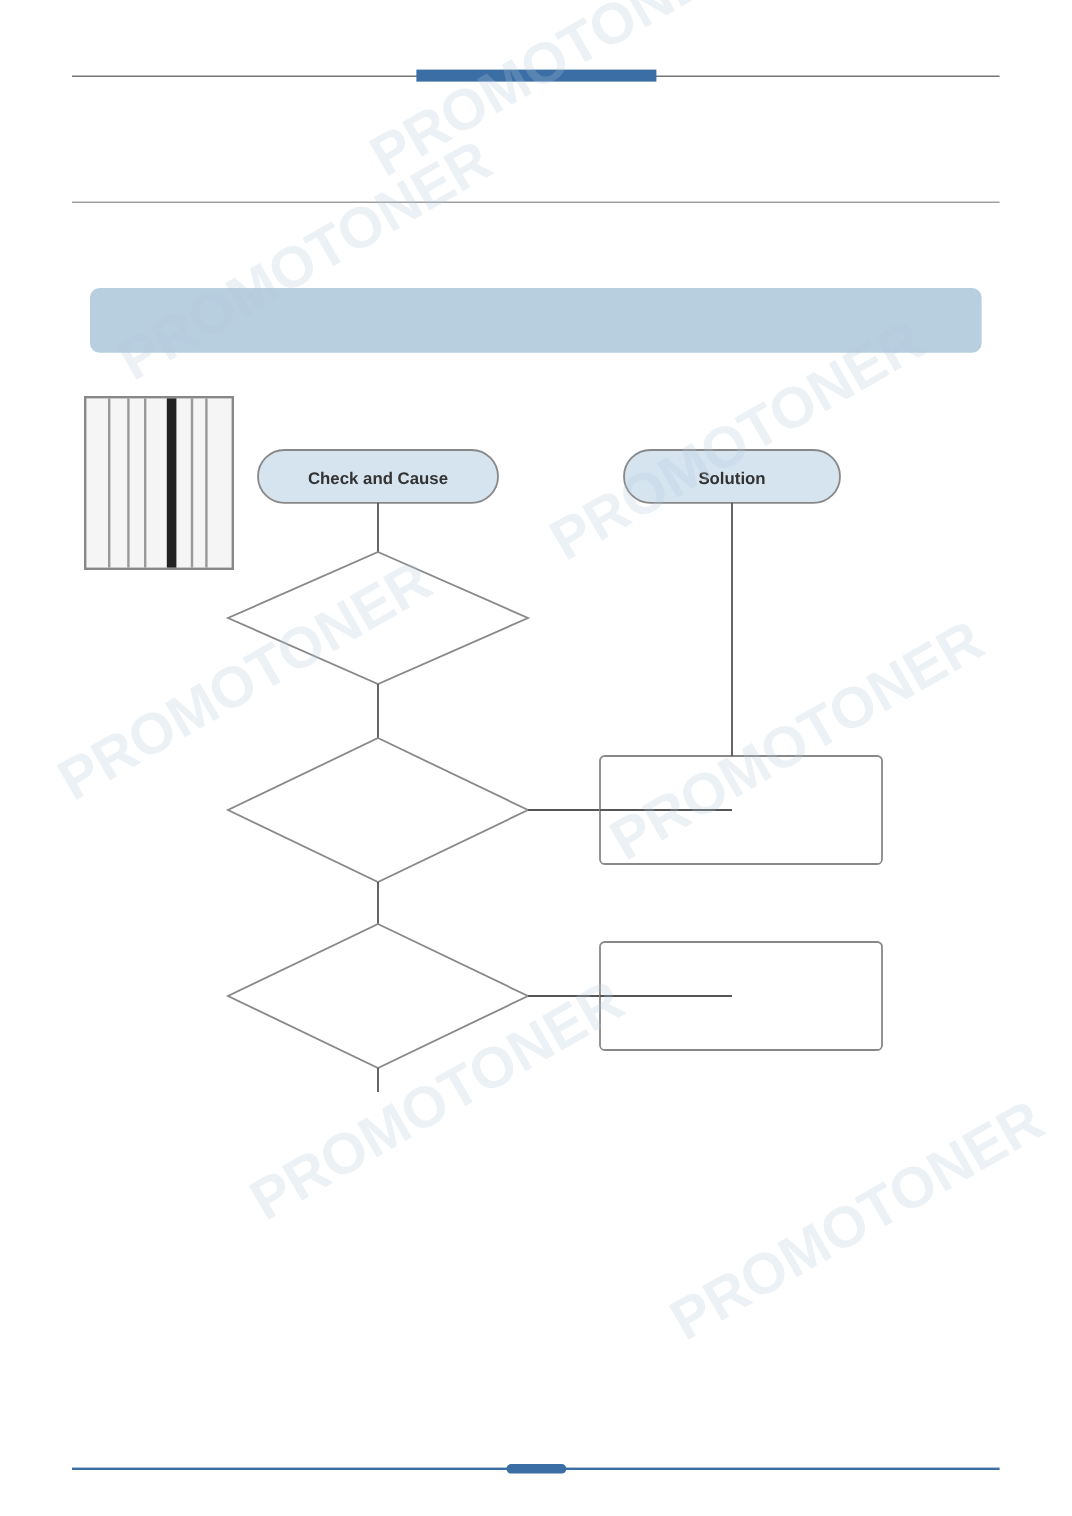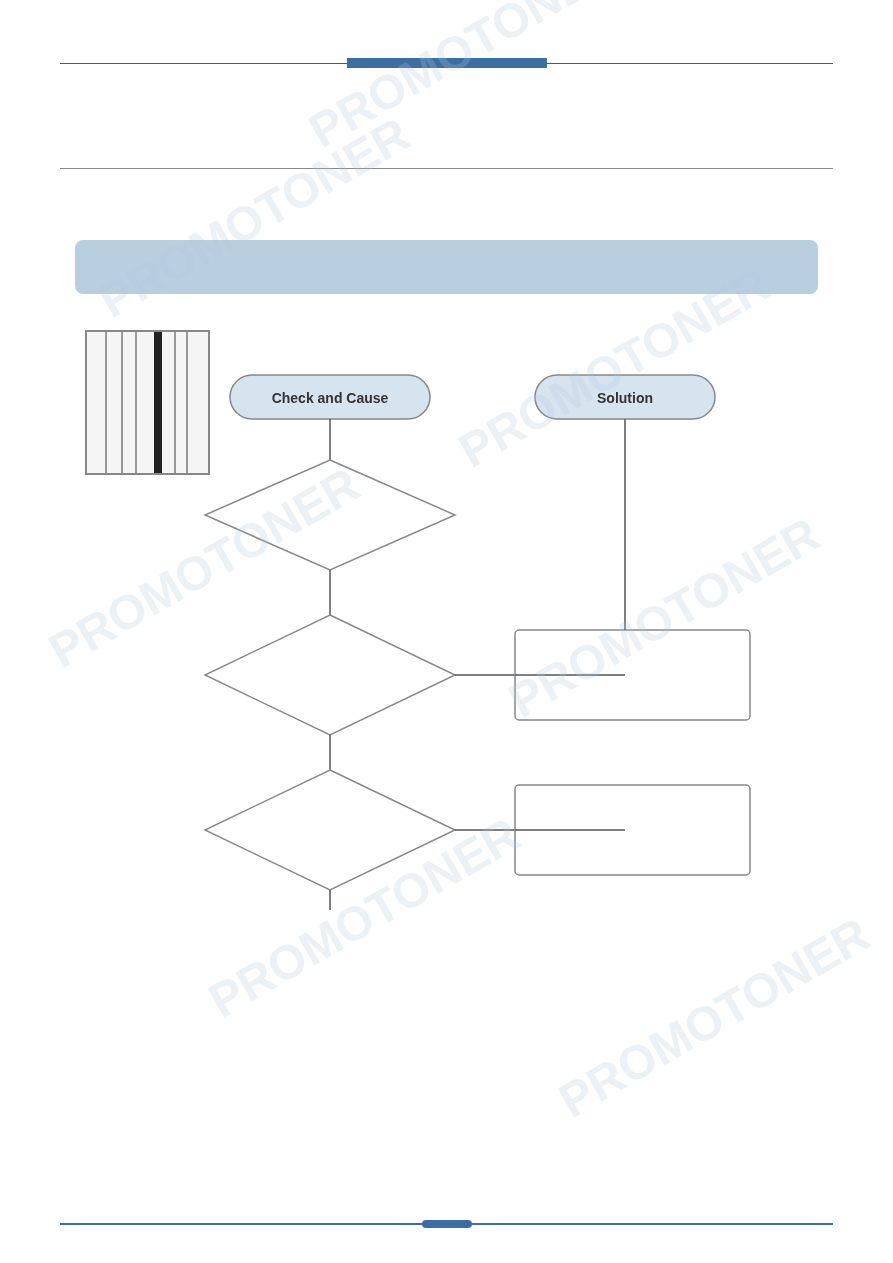--- a/index.html
+++ b/index.html
@@ -72,21 +72,21 @@
       right: 75px;
       height: 54px;
       background: #b8cfe0;
       border-radius: 8px;
     }
 
     
     .flowchart {
       position: absolute;
       top: 320px;
-      left: 85px;
+      left: 70px;
       width: 740px;
       height: 600px;
     }
 
     
     .printer-img {
       position: absolute;
       top: 10px;
       left: 0px;
       width: 125px;

